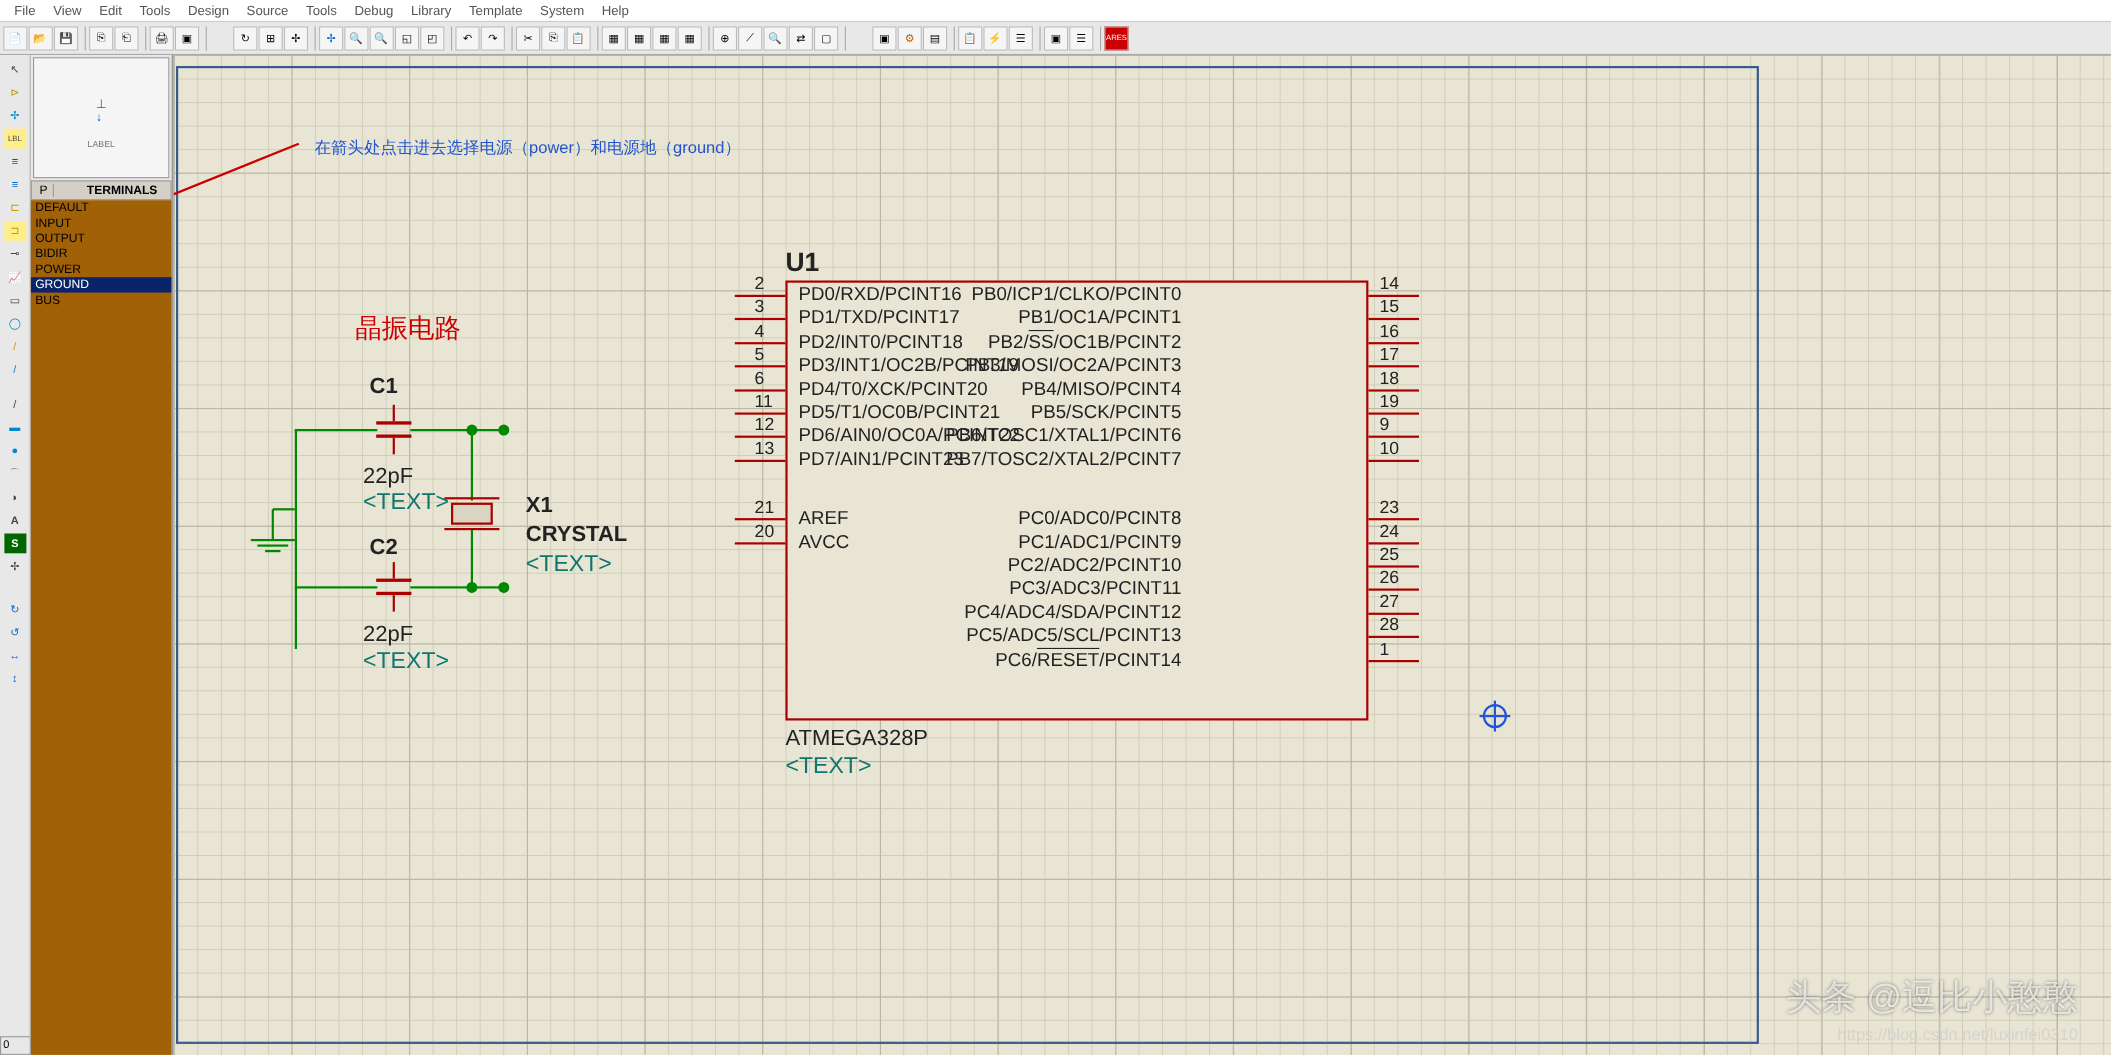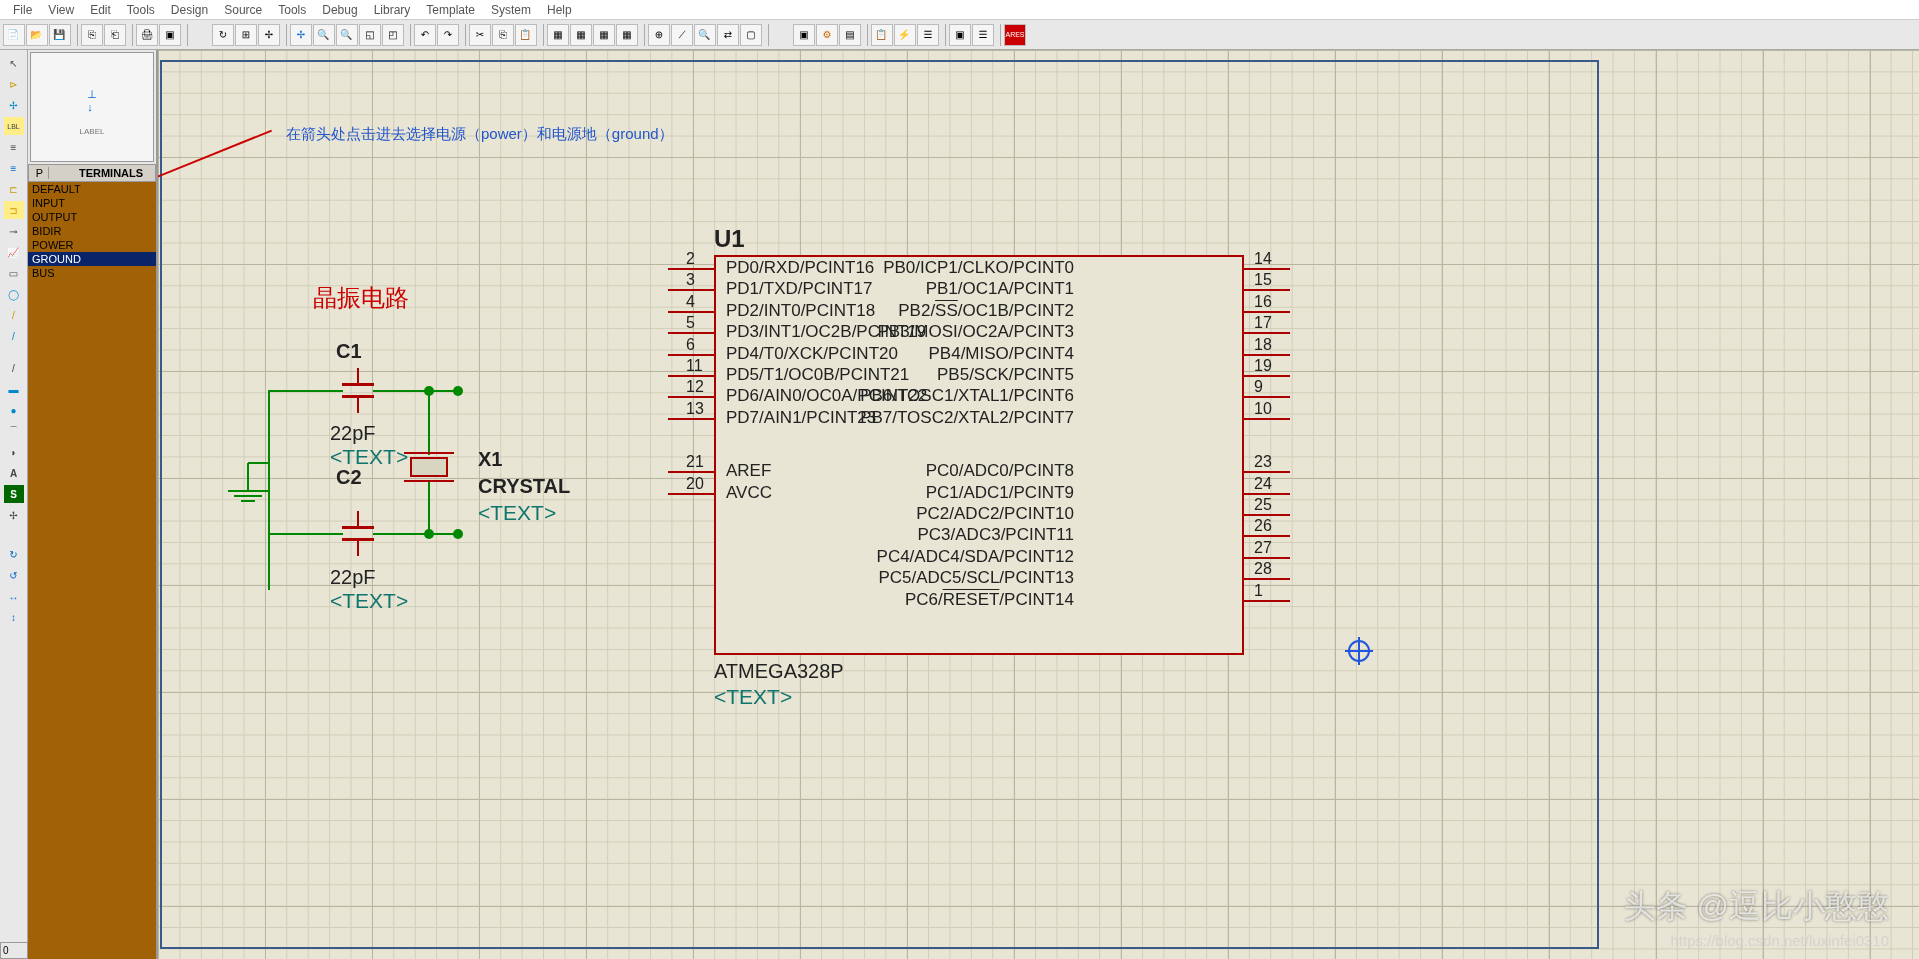--- a/index.html
+++ b/index.html
@@ -180,21 +180,21 @@
 </div>
 
 <div class="canvas">
 <div class="grid"></div>
       <div class="grid-dark"></div>
 <div class="canvas-border"></div>
 
 <div class="annotation" style="left:128px;top:75px">在箭头处点击进去选择电源（power）和电源地（ground）</div>
 <div class="arrow-line" style="left:-120px;top:174px;width:252px;transform:rotate(-22deg)"></div>
 
-<div class="circuit-label" style="left:155px;top:232px">晶振电路</div>
+<div class="circuit-label" style="left:165px;top:232px">晶振电路</div>
 
 <div class="wire" style="left:90px;top:412px;width:20px;height:2px"></div>
 <div class="wire" style="left:110px;top:340px;width:2px;height:200px"></div>
 <div class="wire" style="left:110px;top:340px;width:75px;height:2px"></div>
 <div class="wire" style="left:110px;top:483px;width:75px;height:2px"></div>
 <div class="wire" style="left:215px;top:340px;width:85px;height:2px"></div>
 <div class="wire" style="left:215px;top:483px;width:85px;height:2px"></div>
 <div class="wire" style="left:270px;top:340px;width:2px;height:65px"></div>
 <div class="wire" style="left:270px;top:430px;width:2px;height:55px"></div>
 <div class="node" style="left:271px;top:341px"></div>
@@ -214,21 +214,21 @@
 <div class="wire-red" style="left:199px;top:318px;width:2px;height:15px"></div>
 <div class="wire-red" style="left:199px;top:348px;width:2px;height:15px"></div>
 <div class="comp-label" style="left:178px;top:290px">C1</div>
 <div class="comp-label" style="left:172px;top:372px;font-weight:normal">22pF</div>
 <div class="comp-text" style="left:172px;top:395px">&lt;TEXT&gt;</div>
 
 <div class="cap-plate" style="left:184px;top:476px"></div>
 <div class="cap-plate" style="left:184px;top:488px"></div>
 <div class="wire-red" style="left:199px;top:461px;width:2px;height:15px"></div>
 <div class="wire-red" style="left:199px;top:491px;width:2px;height:15px"></div>
-<div class="comp-label" style="left:178px;top:416px">C2</div>
+<div class="comp-label" style="left:178px;top:437px">C2</div>
 <div class="comp-label" style="left:172px;top:516px;font-weight:normal">22pF</div>
 <div class="comp-text" style="left:172px;top:539px">&lt;TEXT&gt;</div>
 
 <div class="crystal-box" style="left:252px;top:407px"></div>
 <div class="wire-red" style="left:246px;top:402px;width:50px;height:2px"></div>
 <div class="wire-red" style="left:246px;top:430px;width:50px;height:2px"></div>
 <div class="comp-label" style="left:320px;top:398px">X1</div>
 <div class="comp-label" style="left:320px;top:425px;font-weight:bold">CRYSTAL</div>
 <div class="comp-text" style="left:320px;top:451px">&lt;TEXT&gt;</div>
 

